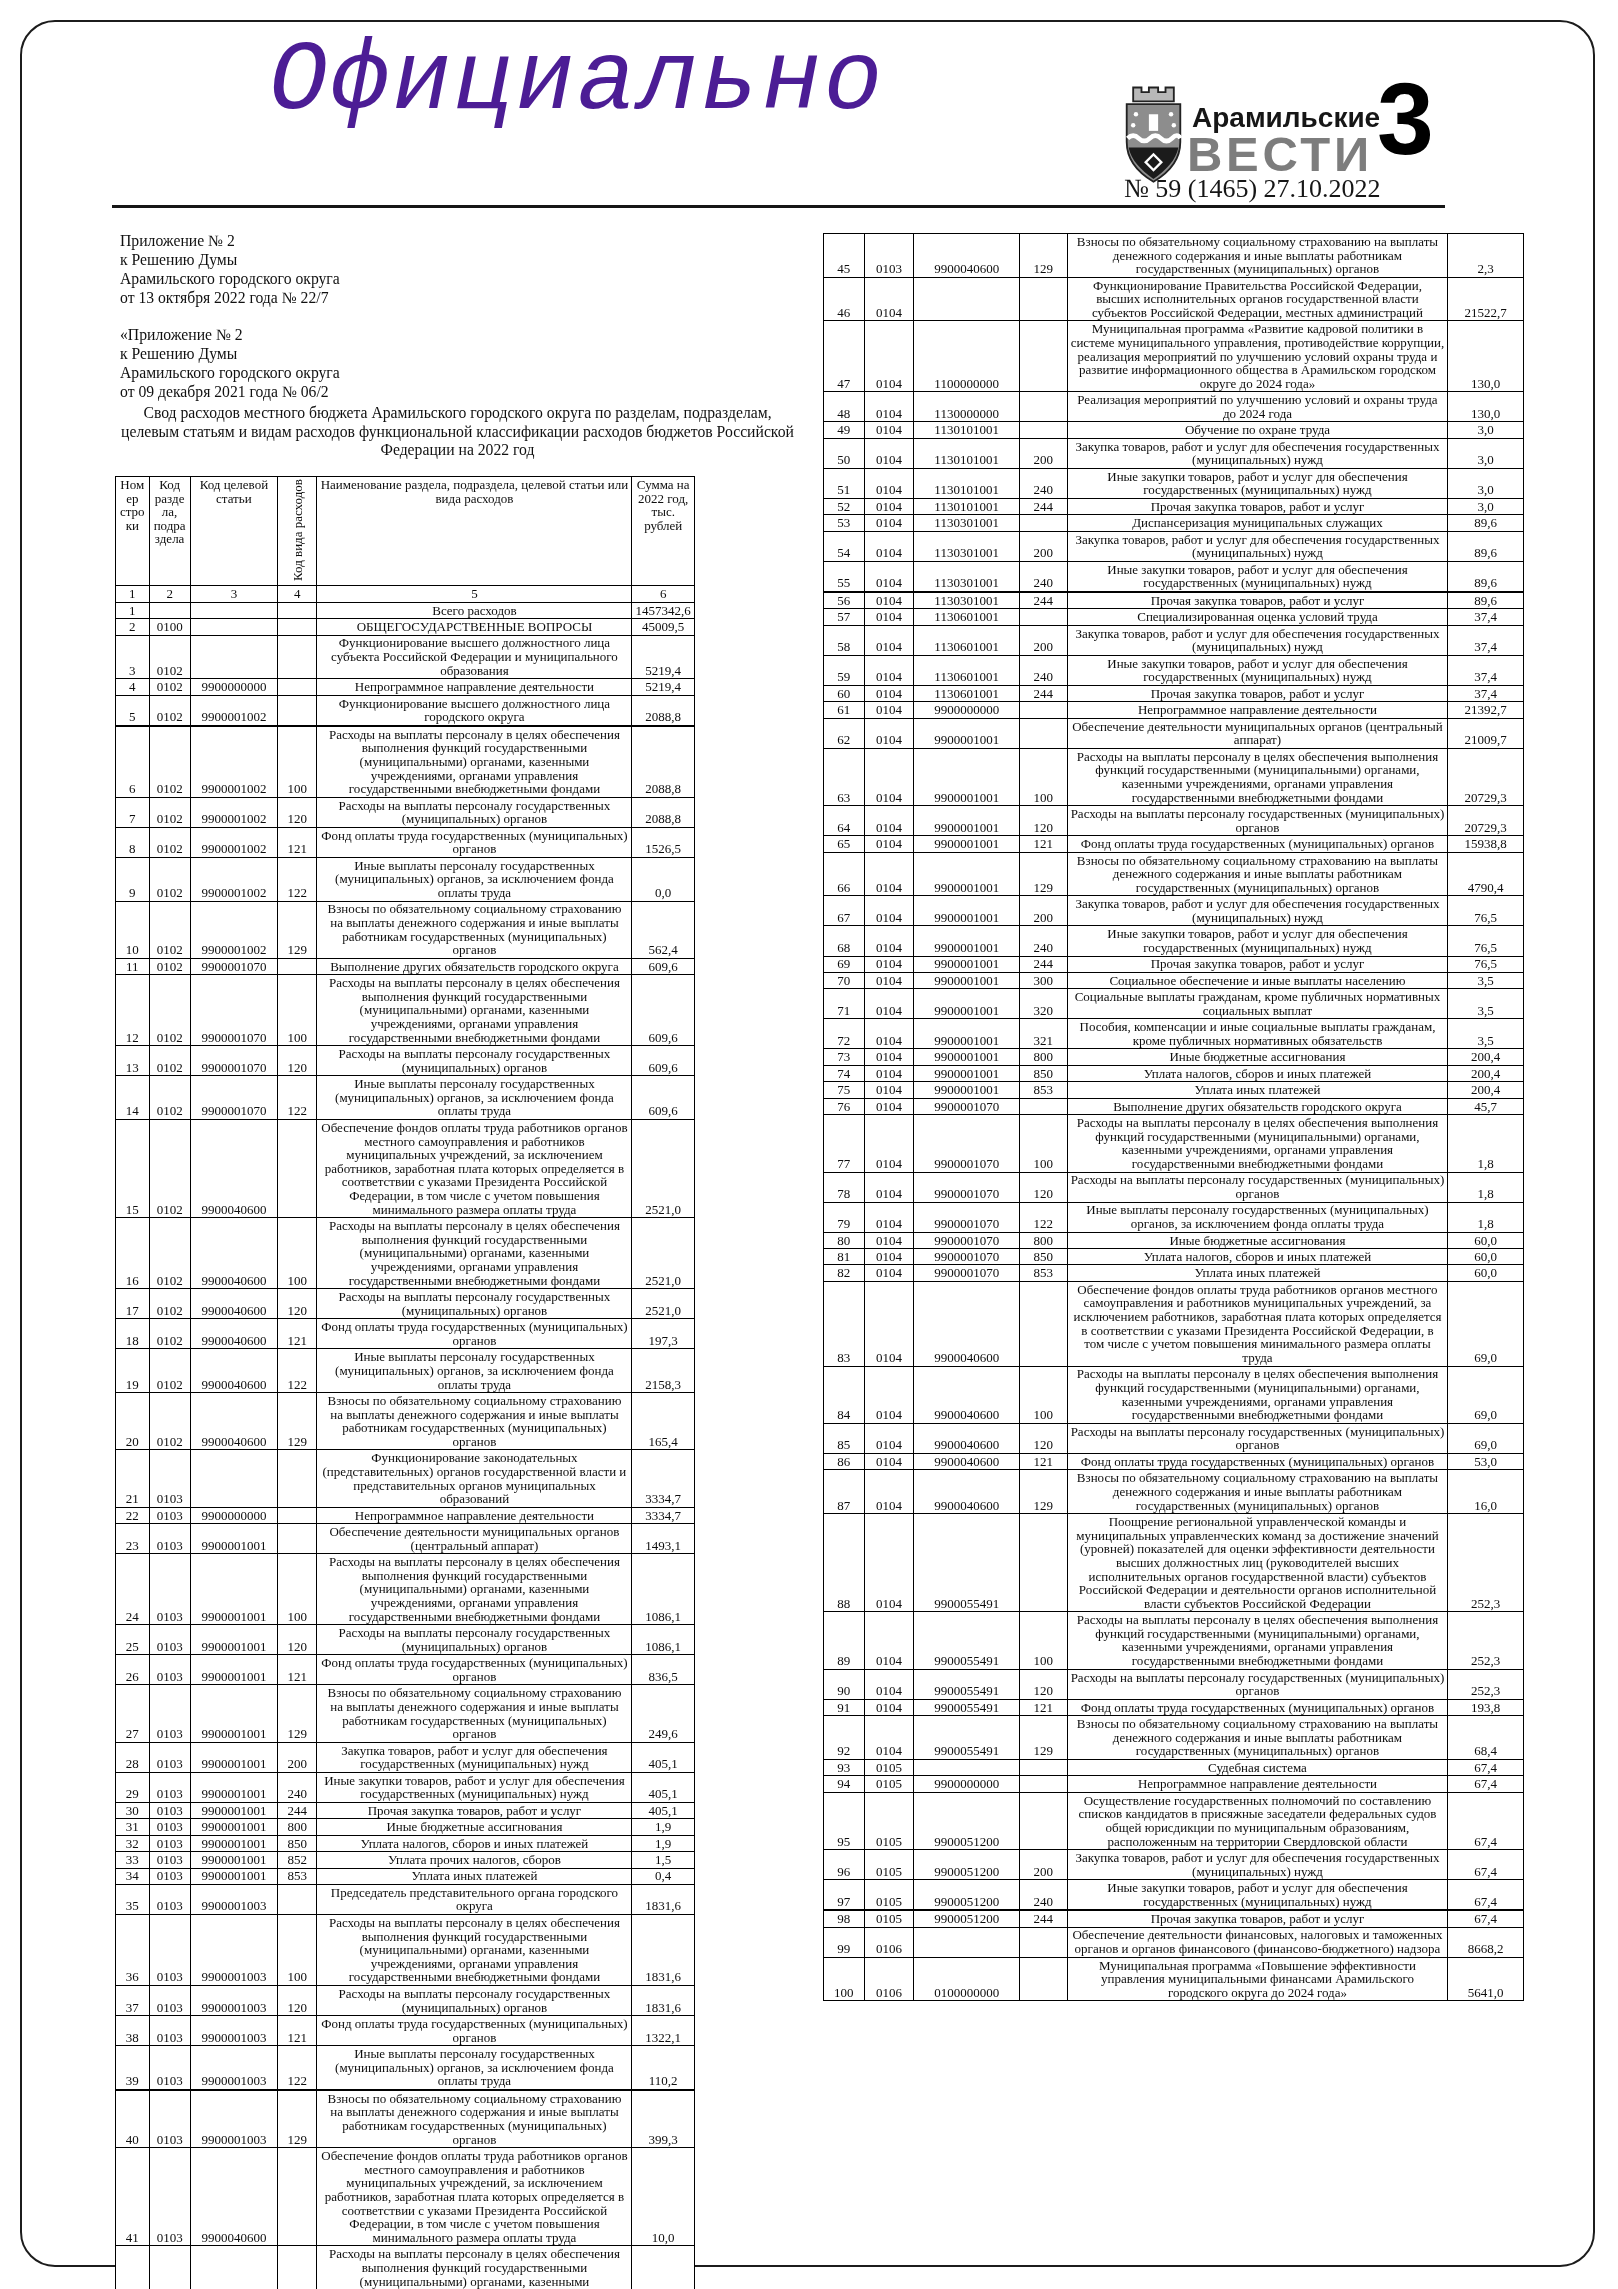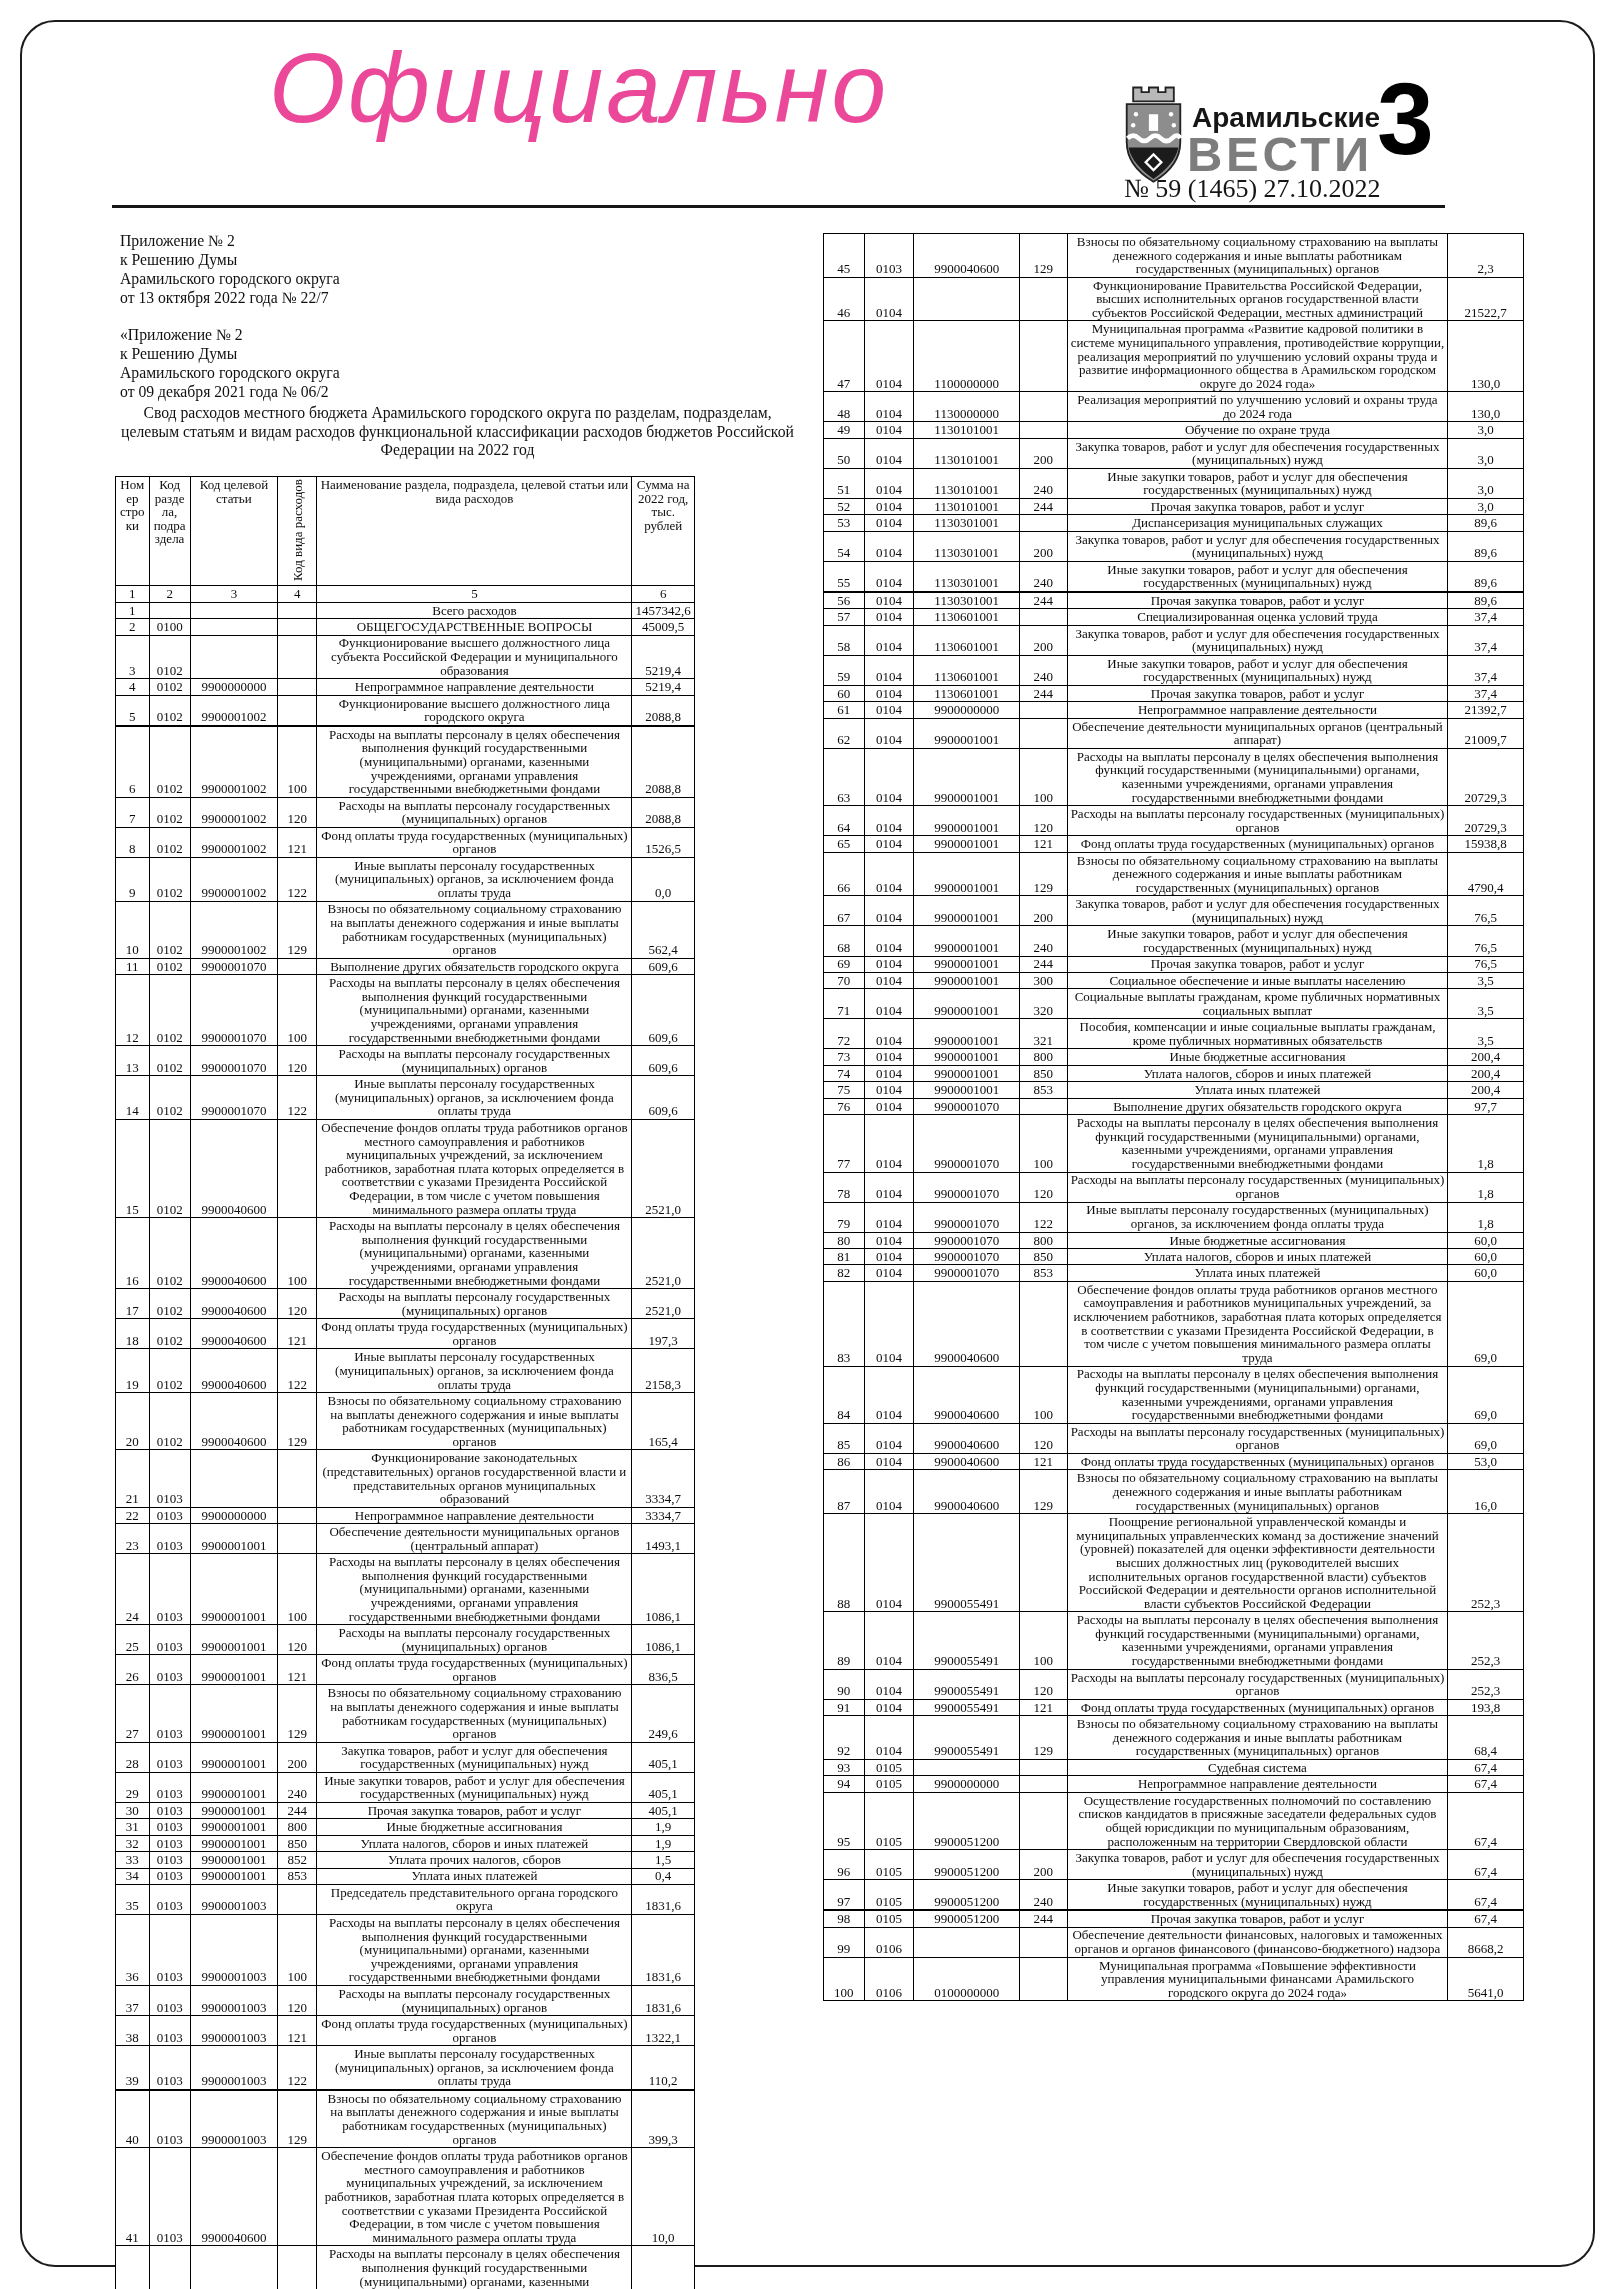--- a/index.html
+++ b/index.html
@@ -8,23 +8,23 @@
     background:#ffffff; color:#111;
     font-family:"Liberation Serif","DejaVu Serif",serif;
     overflow:hidden;
   }
   .page-border {
     position:absolute; left:20px; top:20px; width:1571px; height:2243px;
     border:2.8px solid #1c1c1c; border-radius:35px;
   }
   
   .section-title {
-    position:absolute; left:269px; top:32px;
-    font-family:Liberation Sans, sans-serif; font-style:italic; font-weight:500;
-    font-size:98px; letter-spacing:2.8px; color:#ec4899; white-space:nowrap;
+    position:absolute; left:269px; top:26px;
+    font-family:Liberation Mono, monospace; font-style:italic; font-weight:500;
+    font-size:98px; letter-spacing:2.8px; color:#4c1d95; white-space:nowrap;
   }
   .crest { position:absolute; left:1122px; top:81px; }
   .paper-name1 {
     position:absolute; left:1192px; top:102px;
     font-family:"Liberation Sans",sans-serif; font-weight:bold;
     font-size:28px; color:#161616; white-space:nowrap;
   }
   .paper-name2 {
     position:absolute; left:1187px; top:126px;
     font-family:"Liberation Sans",sans-serif; font-weight:bold;
@@ -757,21 +757,21 @@
         <td>853</td>
         <td>Уплата иных платежей</td>
         <td>200,4</td>
       </tr>
       <tr>
         <td>76</td>
         <td>0104</td>
         <td>9900001070</td>
         <td></td>
         <td>Выполнение других обязательств городского округа</td>
-        <td>97,7</td>
+        <td>45,7</td>
       </tr>
       <tr>
         <td>77</td>
         <td>0104</td>
         <td>9900001070</td>
         <td>100</td>
         <td>Расходы на выплаты персоналу в целях обеспечения выполнения функций государственными (муниципальными) органами, казенными учреждениями, органами управления государственными внебюджетными фондами</td>
         <td>1,8</td>
       </tr>
       <tr>

